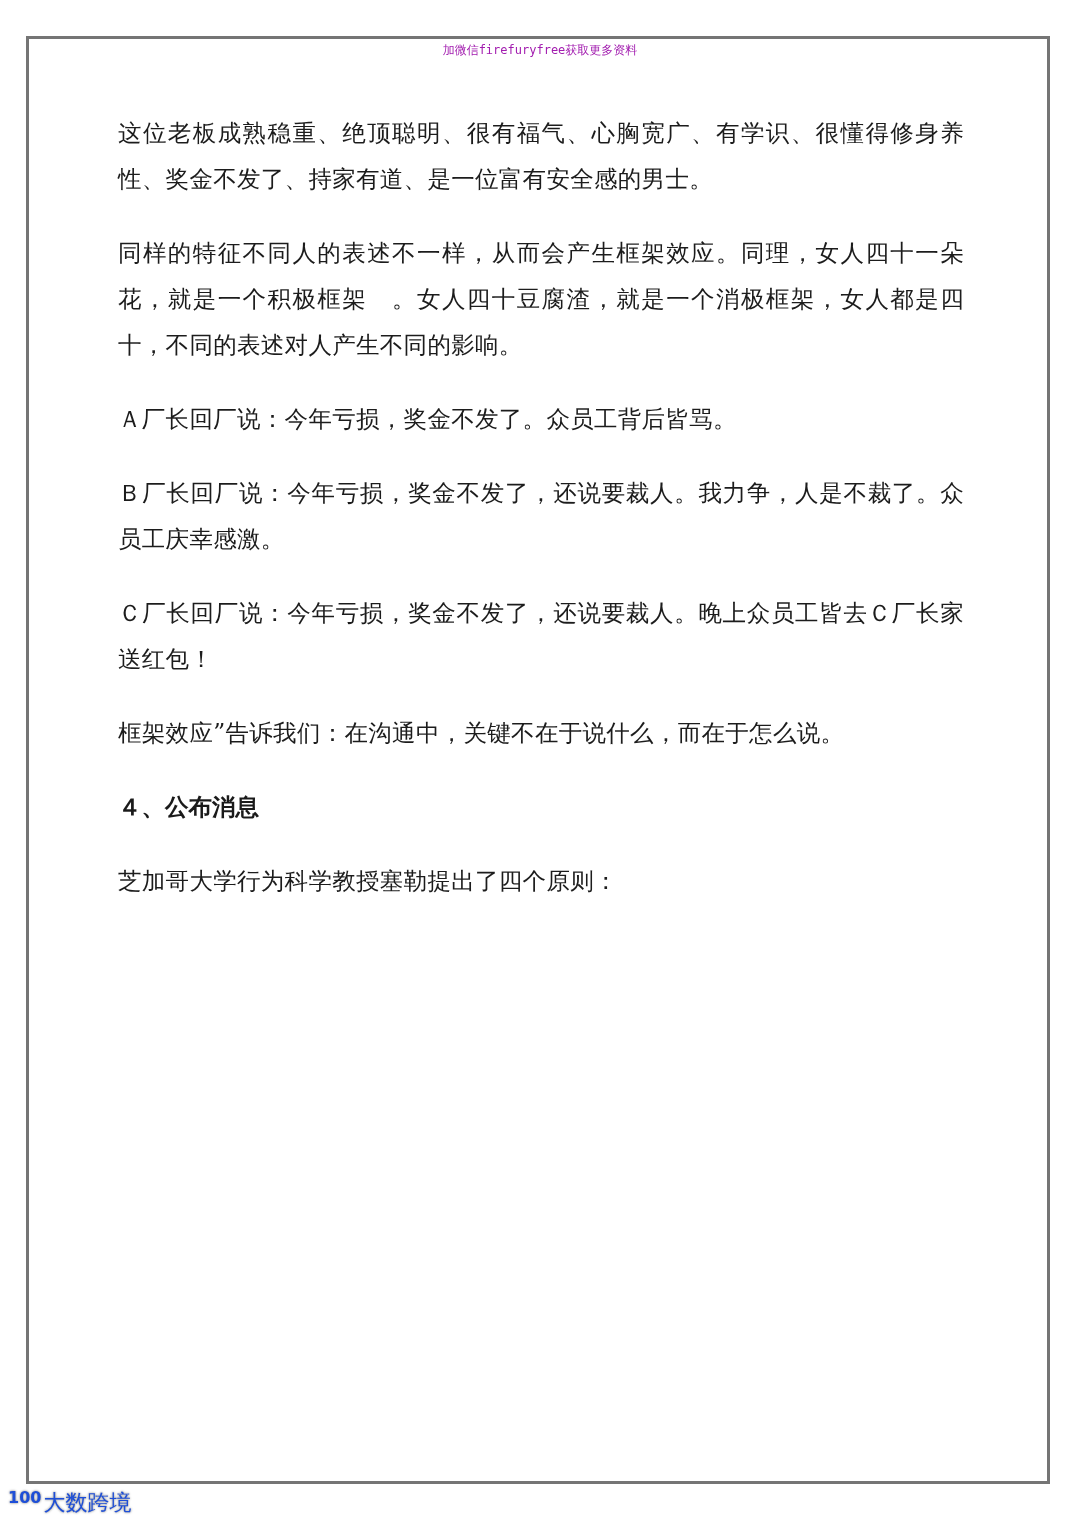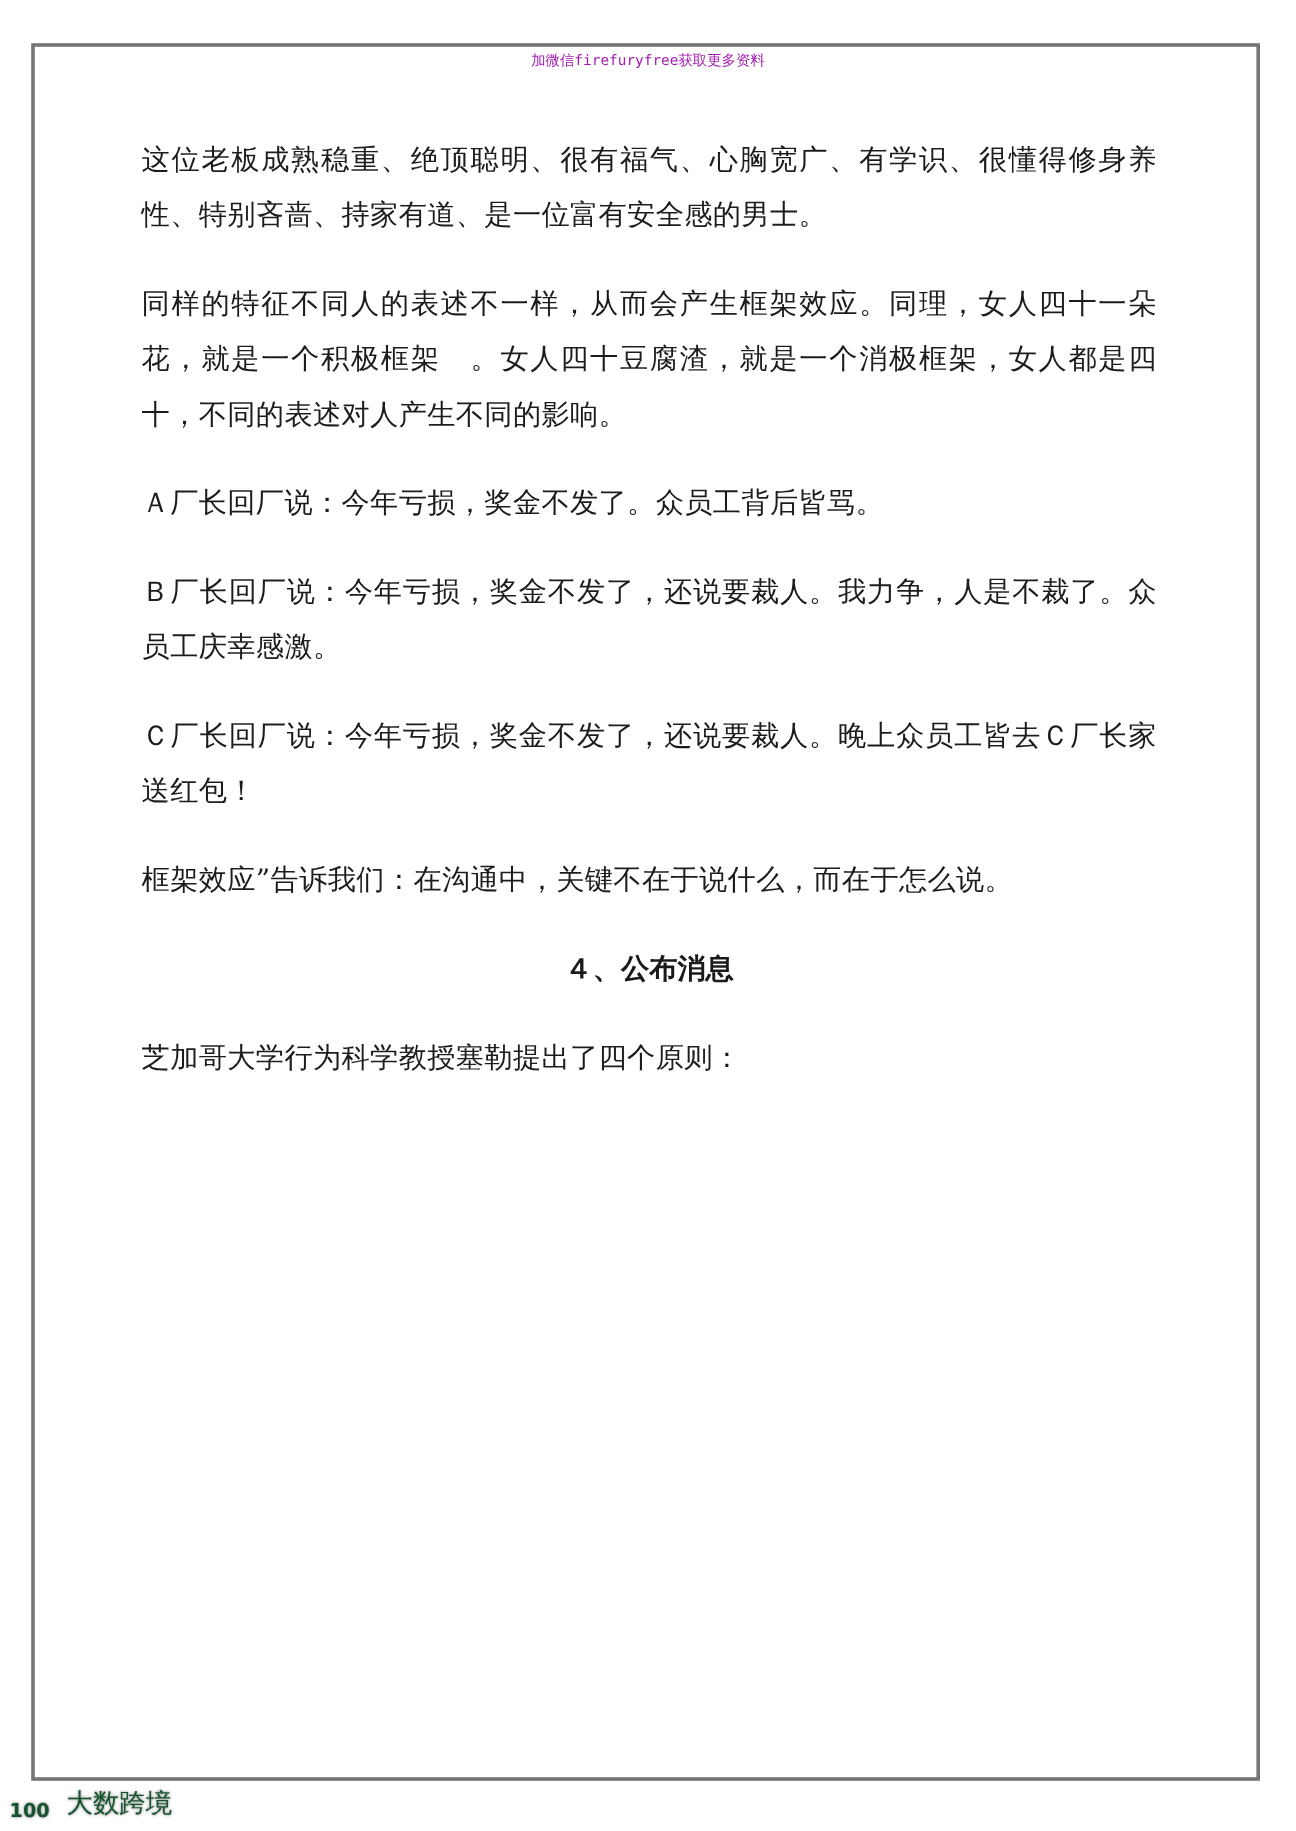--- a/index.html
+++ b/index.html
@@ -53,48 +53,47 @@
     font-weight: bold;
     font-family: "DejaVu Sans", "Liberation Sans", sans-serif;
   }
   .heading {
     font-size: 23.5px;
     line-height: 46px;
     margin: 0 0 28px 0;
     font-weight: bold;
     font-family: "DejaVu Sans", "Liberation Sans", sans-serif;
     color: #1a1a1a;
-    text-align: center;
   }
   .watermark {
     position: absolute;
     left: 8px;
     top: 1488px;
     font-family: "DejaVu Sans", "Liberation Sans", sans-serif;
     font-size: 22px;
-    color: #14532d;
+    color: #1d4ed8;
     text-shadow: 0 0 2px #9a9a9a, 0 0 3px #b5b5b5;
     display: flex;
-    align-items: flex-end;
-    gap: 14px;
+    align-items: flex-start;
+    gap: 2px;
   }
   .watermark .logo {
     font-size: 16px;
     font-weight: bold;
   }
 </style>
 </head>
 <body>
 
 <div class="page-frame"></div>
 
 <div class="header-note">加微信firefuryfree获取更多资料</div>
 
 <div class="content">
-  <p class="para">这位老板成熟稳重、绝顶聪明、很有福气、心胸宽广、有学识、很懂得修身养性、特别吝啬、持家有道、是一位富有安全感的男士。</p>
+  <p class="para">这位老板成熟稳重、绝顶聪明、很有福气、心胸宽广、有学识、很懂得修身养性、奖金不发了、持家有道、是一位富有安全感的男士。</p>
   <p class="para">同样的特征不同人的表述不一样，从而会产生框架效应。同理，女人四十一朵花，就是一个积极框架　。女人四十豆腐渣，就是一个消极框架，女人都是四十，不同的表述对人产生不同的影响。</p>
   <p class="para">Ａ厂长回厂说：今年亏损，奖金不发了。众员工背后皆骂。</p>
   <p class="para">Ｂ厂长回厂说：今年亏损，奖金不发了，还说要裁人。我力争，人是不裁了。众员工庆幸感激。</p>
   <p class="para">Ｃ厂长回厂说：今年亏损，奖金不发了，还说要裁人。晚上众员工皆去Ｃ厂长家送红包！</p>
   <p class="para">框架效应”告诉我们：在沟通中，关键不在于说什么，而在于怎么说。</p>
   <p class="heading">４、公布消息</p>
   <p class="para">芝加哥大学行为科学教授塞勒提出了四个原则：</p>
 </div>
 
 <div class="watermark">

